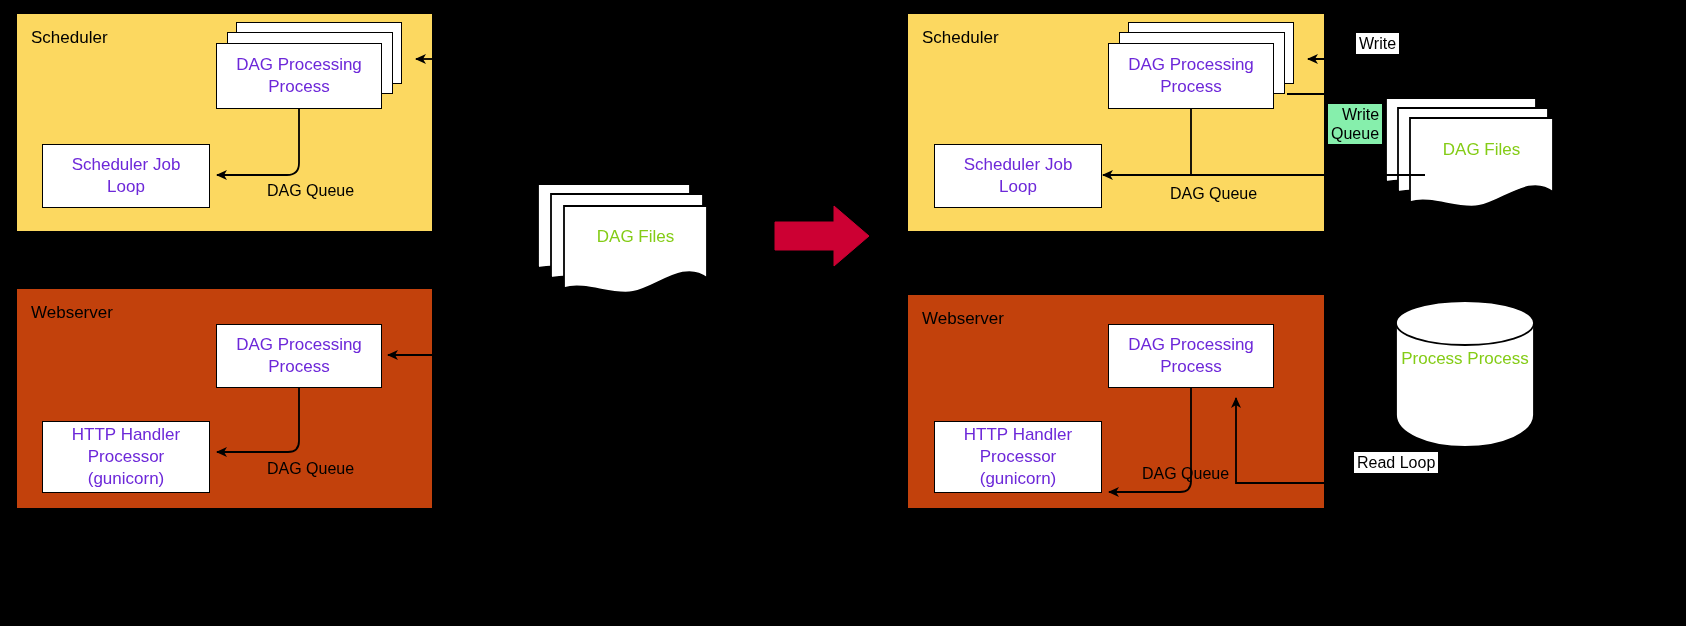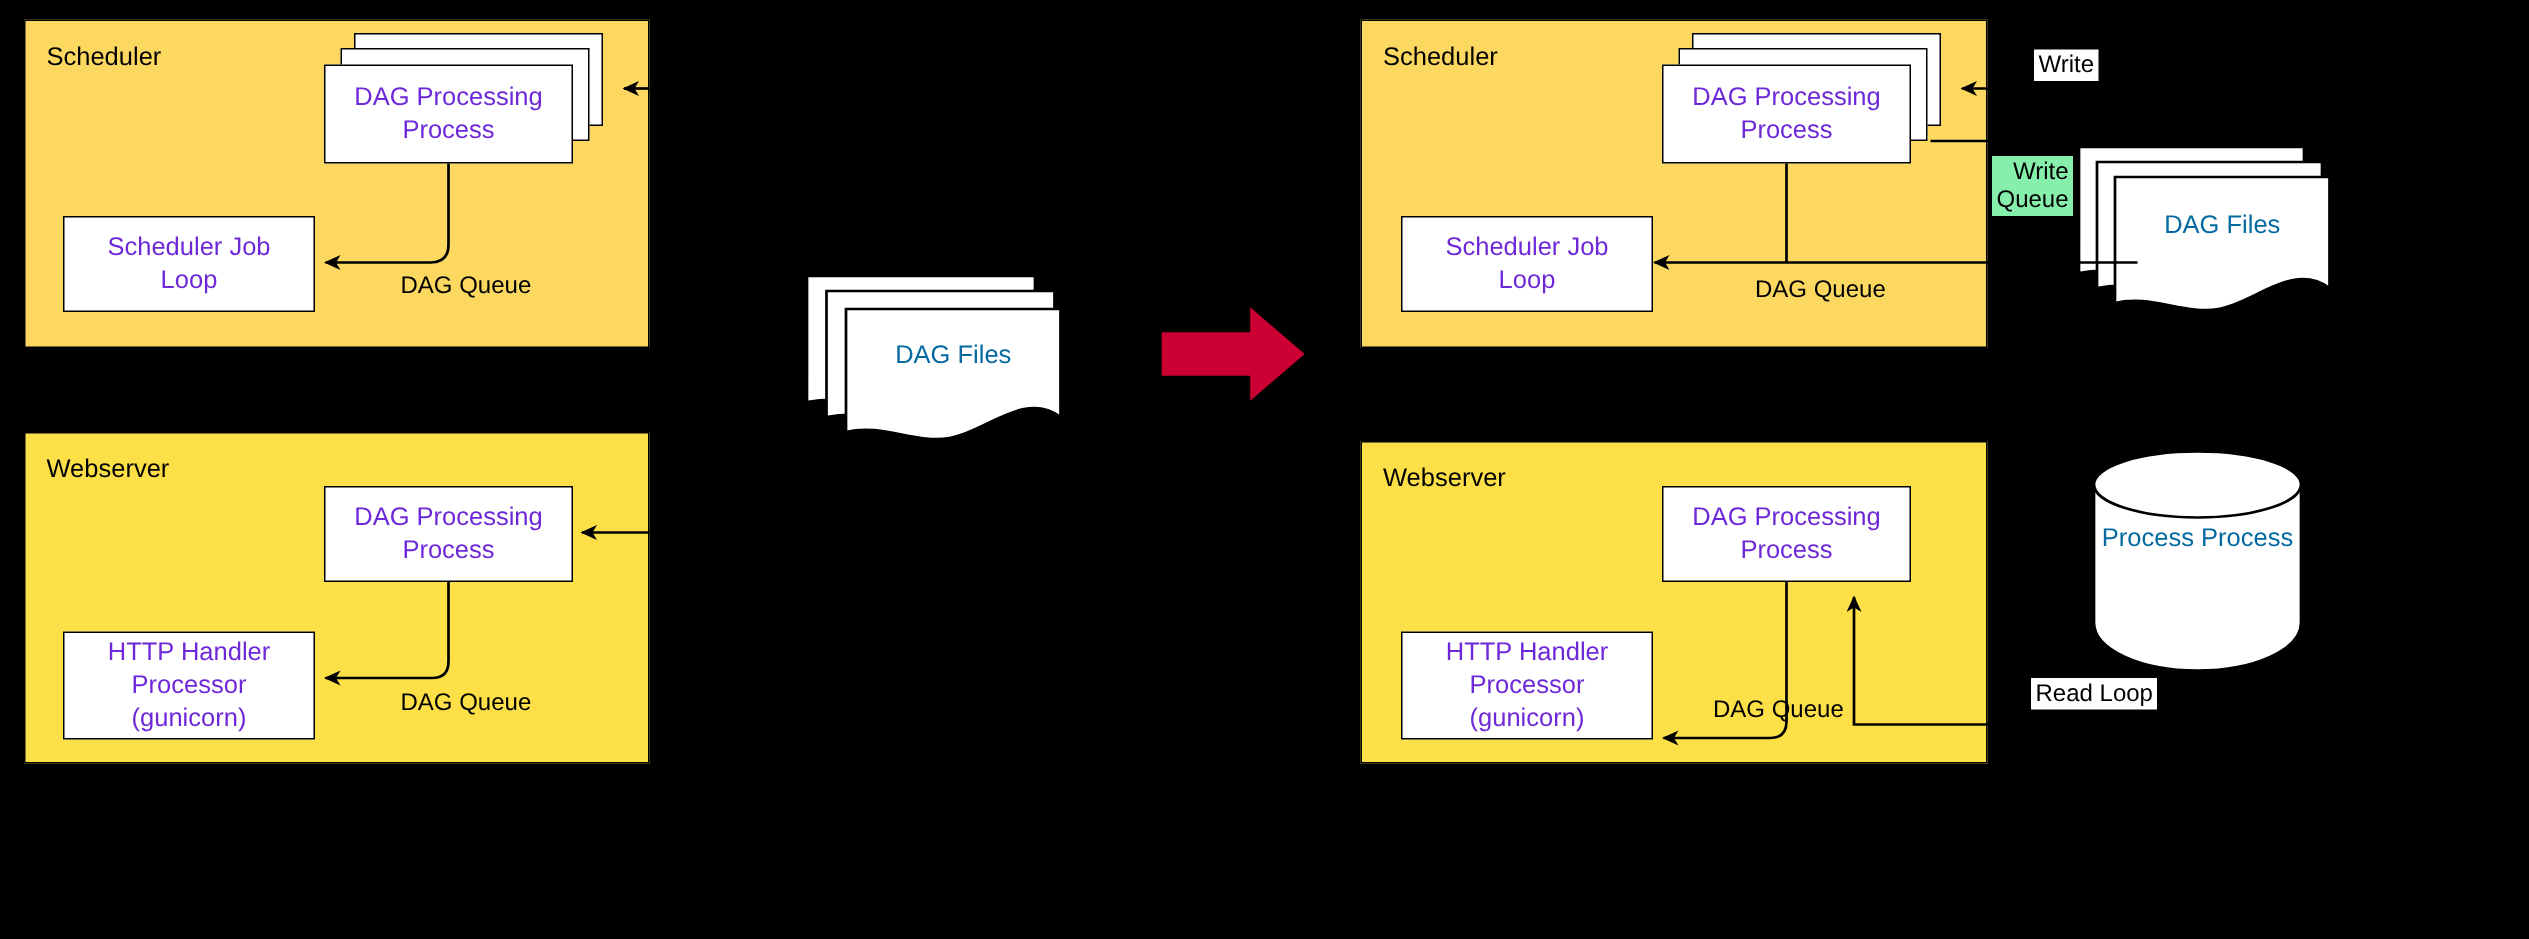--- a/index.html
+++ b/index.html
@@ -19,21 +19,21 @@
     padding-left: 44px;
   }
   .abs { position: absolute; }
 
   
   .group {
     border: 1px solid #000000;
     box-sizing: border-box;
   }
   .group.yellow { background: #FCD860; }
-  .group.gray   { background: #fde047; }
+  .group.gray   { background: #c2410c; }
   .group-label {
     position: absolute;
     left: 14px;
     top: 14px;
     font-size: 17px;
     color: #000000;
     line-height: 20px;
     white-space: nowrap;
   }
 
@@ -77,21 +77,21 @@
     position: absolute;
     left: 0; top: 0;
     width: 1686px;
     height: 626px;
     pointer-events: none;
   }
   .doc-text {
     position: absolute;
     font-size: 17px;
     line-height: 21px;
-    color: #0369a1;
+    color: #84cc16;
     text-align: center;
     white-space: nowrap;
   }
 </style>
 </head>
 <body>
 
 <div id="canvas">
 
   <div class="abs group yellow" style="left:16px; top:13px; width:417px; height:219px;">

